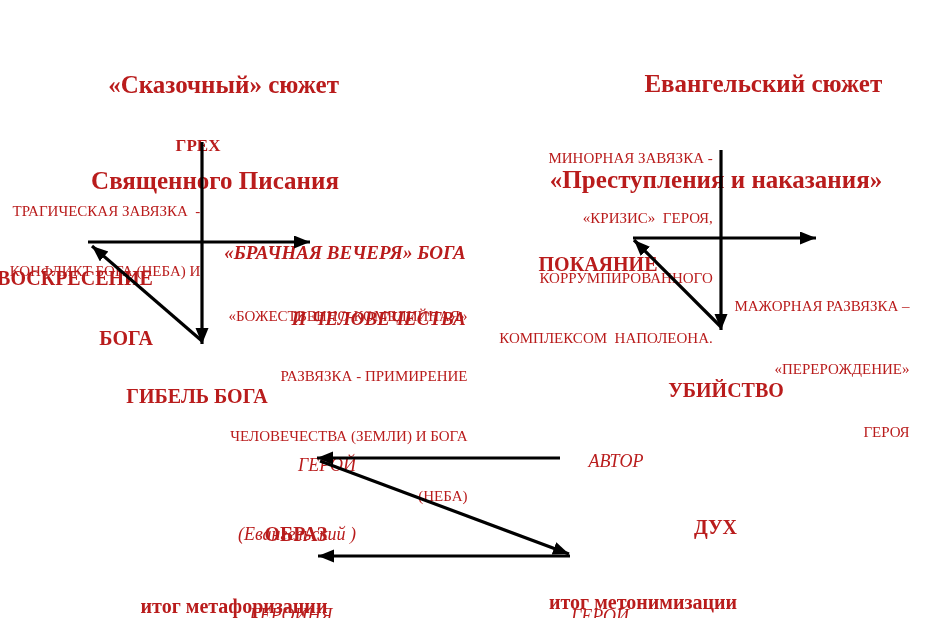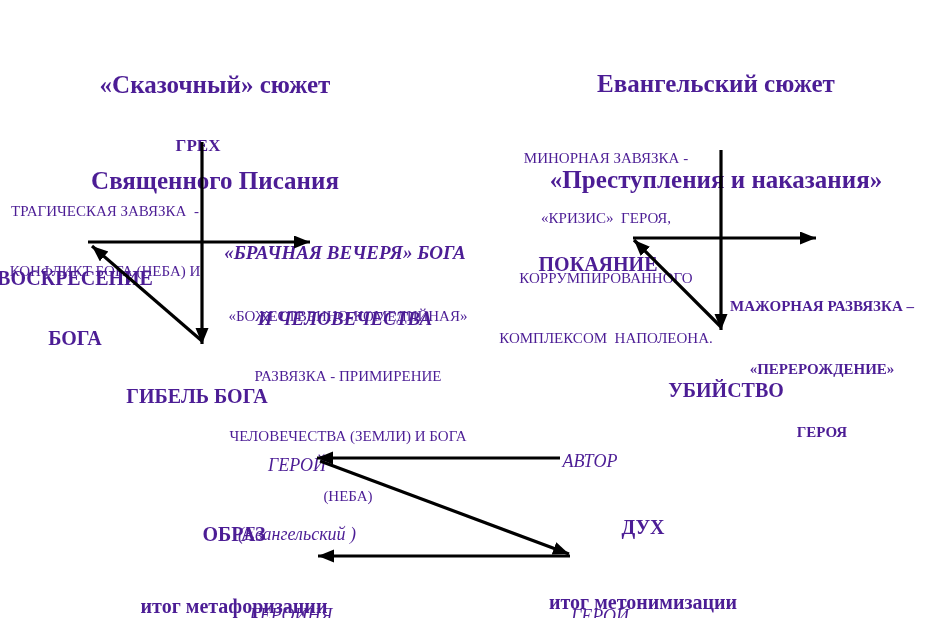--- a/index.html
+++ b/index.html
@@ -8,23 +8,23 @@
     width: 937px;
     height: 618px;
     background: #ffffff;
     color: #000000;
     font-family: "Liberation Serif", "DejaVu Serif", serif;
     overflow: hidden;
   }
   .tb {
     position: absolute;
     transform: translateX(-50%);
-    text-align: center;
+    text-align: right;
     white-space: pre;
-    color: #4c1d95;
+    color: #b91c1c;
   }
   .bold   { font-weight: bold; }
   .italic { font-style: italic; }
   .fs25 { font-size: 25px; line-height: 32px; }
   .fs20 { font-size: 20px; line-height: 20px; }
   .fs19 { font-size: 19px; line-height: 22px; font-style: italic; }
   .fs18 { font-size: 18px; }
   .fs17 { font-size: 17px; line-height: 22px; }
   .fs15 { font-size: 15px; line-height: 20px; }
   #arrow-layer {
@@ -75,34 +75,34 @@
 
   <div class="tb fs15" style="left:606px; top:108px;">
     <div>МИНОРНАЯ ЗАВЯЗКА -</div>
     <div>«КРИЗИС»  ГЕРОЯ,</div>
     <div>КОРРУМПИРОВАННОГО</div>
     <div>КОМПЛЕКСОМ  НАПОЛЕОНА.</div>
   </div>
   <div class="tb bold fs20" style="left:598px; top:214px;">
     <div>ПОКАЯНИЕ</div>
   </div>
-  <div class="tb fs15" style="left:822px; top:254px; line-height:21px;font-weight:bold;">
+  <div class="tb fs15" style="left:822px; top:254px; line-height:21px;">
     <div>МАЖОРНАЯ РАЗВЯЗКА –</div>
     <div>«ПЕРЕРОЖДЕНИЕ»</div>
     <div>ГЕРОЯ</div>
   </div>
   <div class="tb bold fs20" style="left:726px; top:340px;">
     <div>УБИЙСТВО</div>
   </div>
 
   <div class="tb italic fs18" style="left:297px; top:408px; line-height:23px;">
     <div>ГЕРОЙ</div>
     <div>(Евангельский )</div>
   </div>
-  <div class="tb italic fs18" style="left:590px; top:406px; line-height:22px;">
+  <div class="tb italic fs18" style="left:616px; top:406px; line-height:22px;">
     <div>АВТОР</div>
   </div>
   <div class="tb bold fs20" style="left:234px; top:474px; line-height:24px;">
     <div>ОБРАЗ</div>
     <div>итог метафоризации</div>
     
   </div>
   <div class="tb bold fs20" style="left:643px; top:465px; line-height:25px;">
     <div>ДУХ</div>
     <div>итог метонимизации</div>

